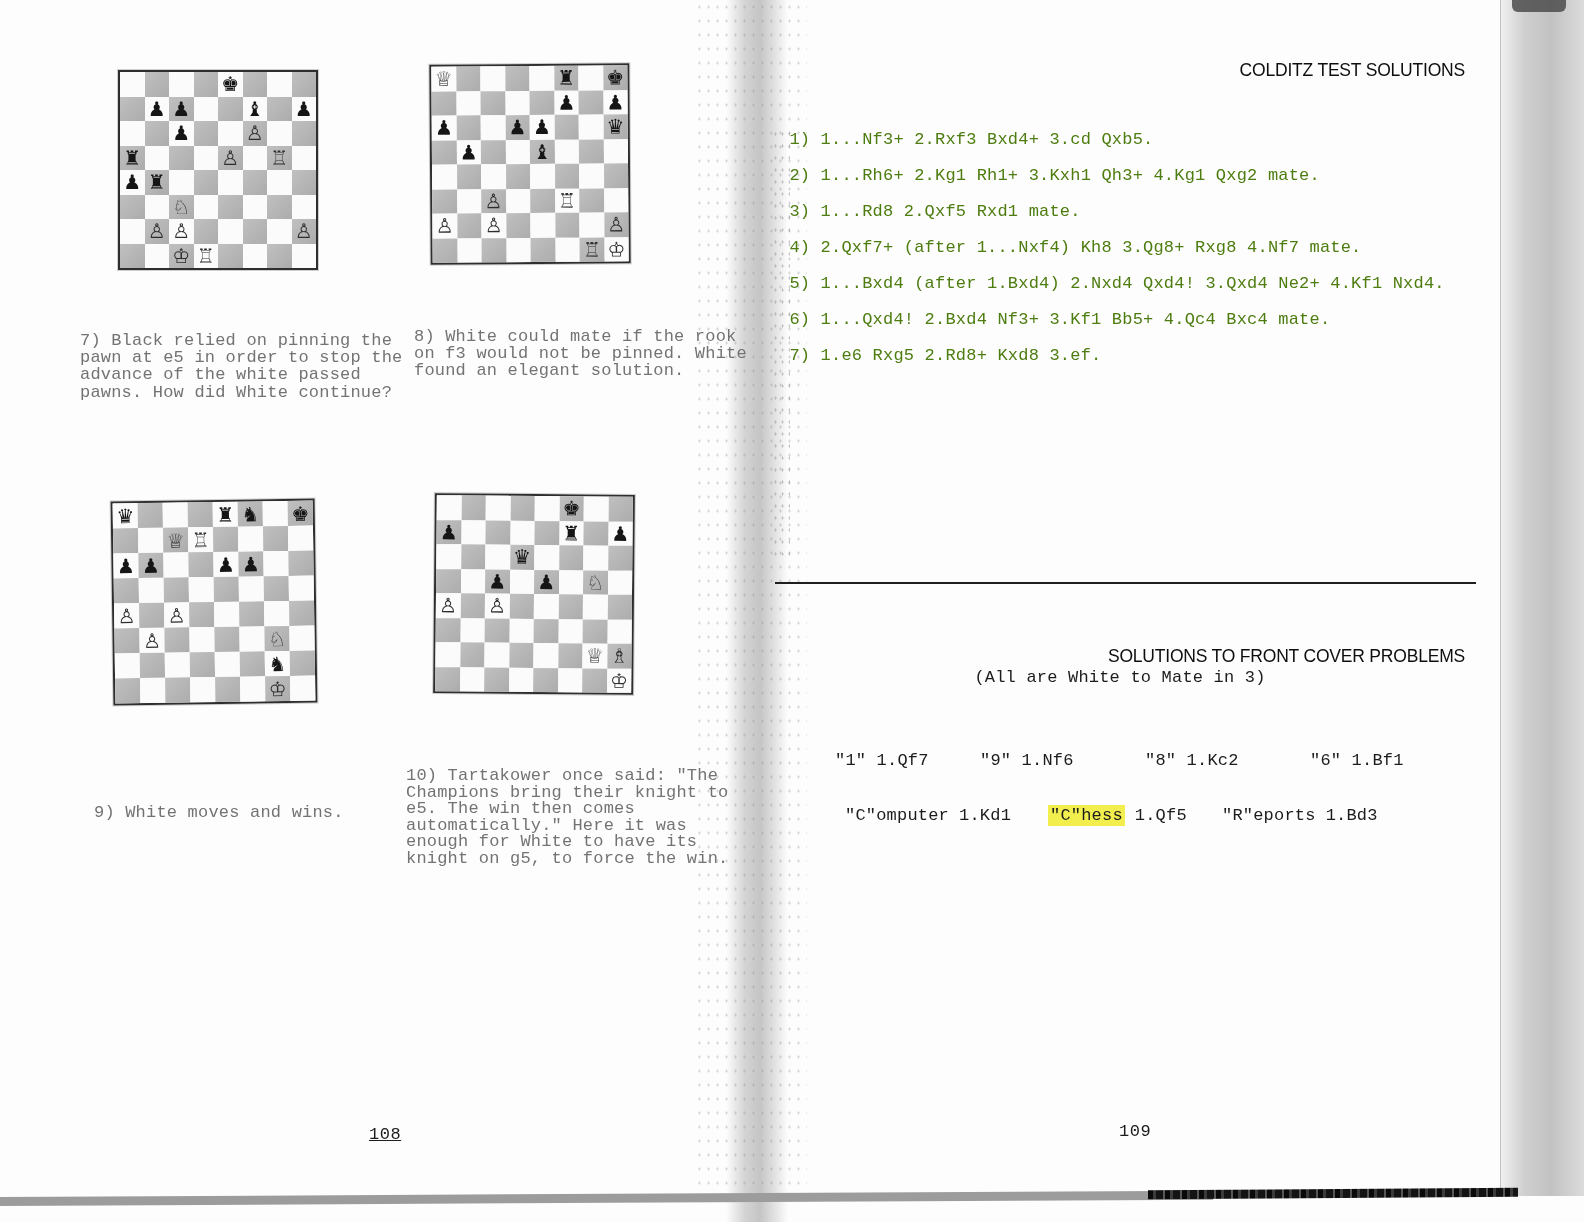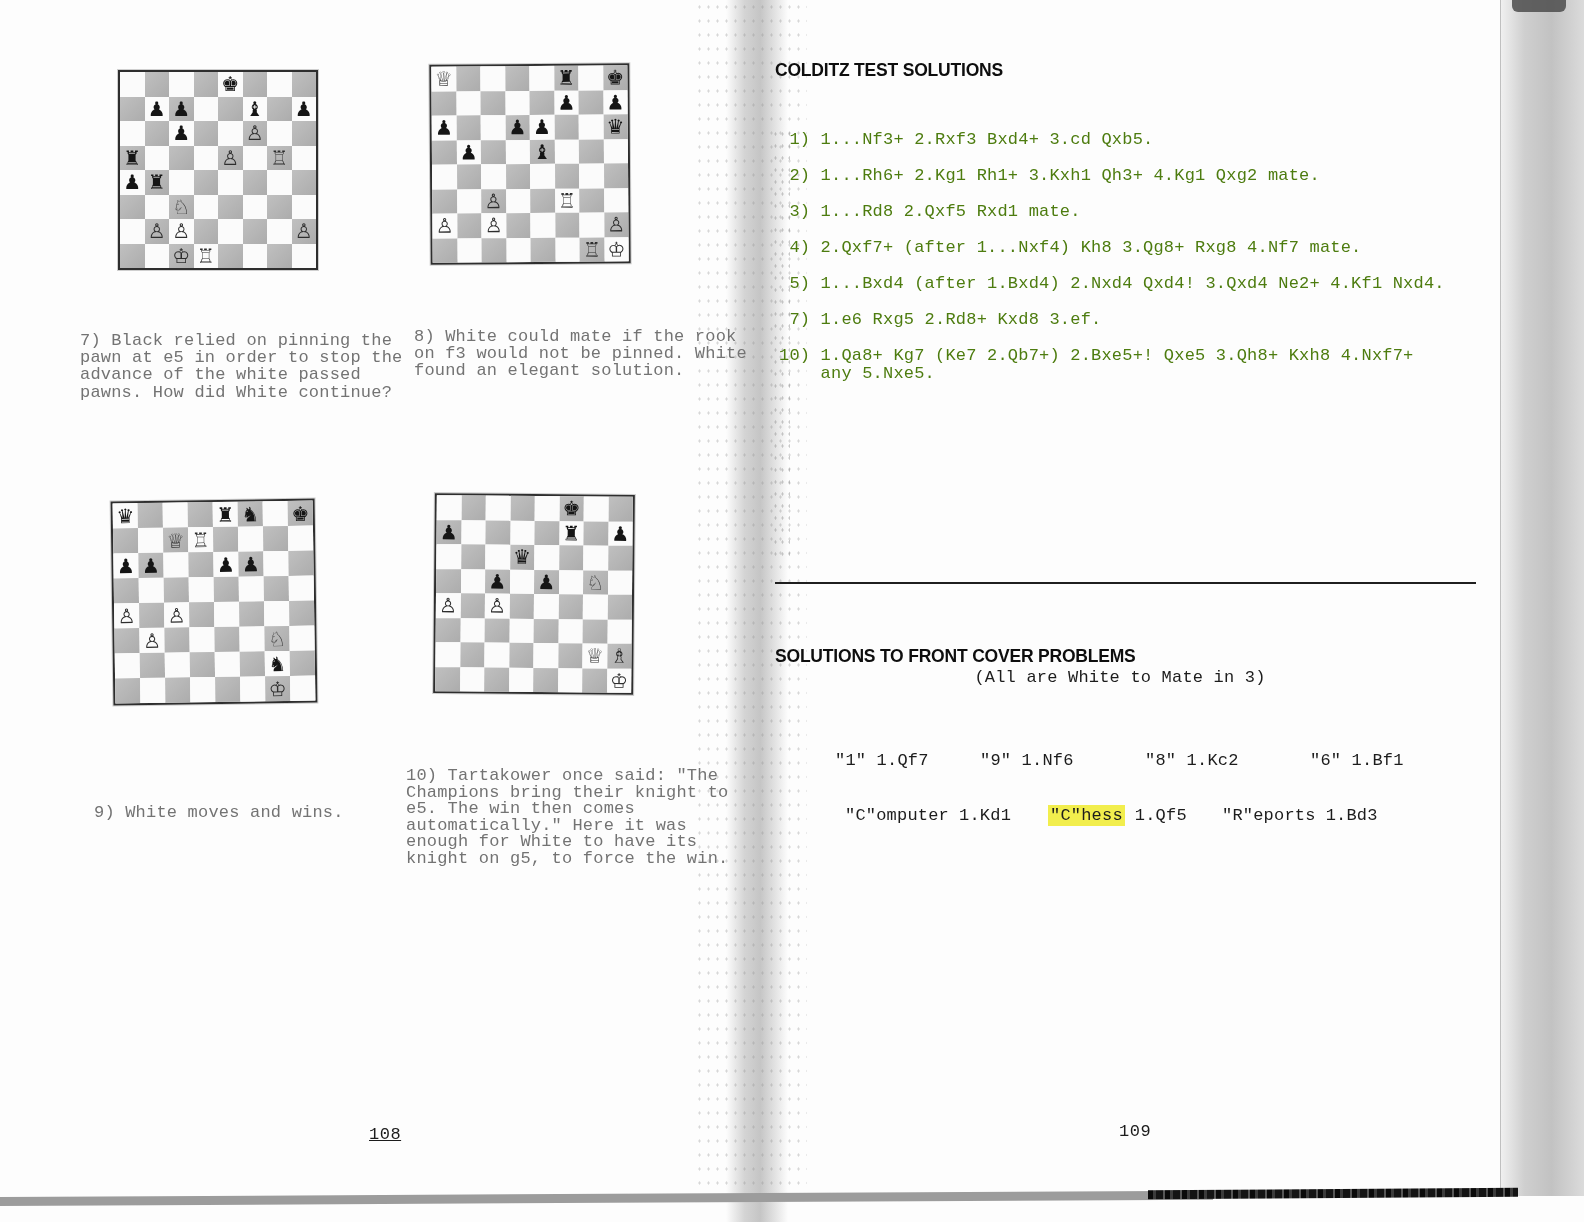--- a/index.html
+++ b/index.html
@@ -29,22 +29,22 @@
   #d8{transform:rotate(-.4deg);}
   #d9{transform:rotate(-.8deg);width:200px;height:200px;}
   #d10{transform:rotate(.5deg);}
   
   #cap7{left:64px;top:316px;}
   #cap8{left:398px;top:312px;}
   #cap9{left:78px;top:788px;}
   #cap10{left:390px;top:752px;line-height:16.6px;}
   
   .h1{
-    position:absolute;left:775px;width:690px;text-align:left;
-    font-family:"Liberation Sans", sans-serif;font-weight:700;font-size:17.5px;
+    position:absolute;left:775px;width:690px;text-align:right;
+    font-family:"Liberation Sans", sans-serif;font-weight:400;font-size:17.5px;
     letter-spacing:-.2px;color:#0e0e0e;
   }
   #title1{top:60px;}
   #title2{top:646px;}
   #subtitle{position:absolute;left:775px;width:690px;text-align:center;top:668px;
     font:17px "Liberation Mono", monospace;letter-spacing:.2px;}
   #solutions{position:absolute;left:779px;top:131px;}
   #solutions pre{
     margin:0 0 18px 0;white-space:pre;
     font:17px/18px "Liberation Mono", monospace;letter-spacing:.2px;color:#4d7c0f;
@@ -520,23 +520,22 @@
 <div class="pagenum" id="pn108">108</div>
 
 <div class="h1" id="title1">COLDITZ TEST SOLUTIONS</div>
 
 <div id="solutions">
   <pre> 1) 1...Nf3+ 2.Rxf3 Bxd4+ 3.cd Qxb5.</pre>
   <pre> 2) 1...Rh6+ 2.Kg1 Rh1+ 3.Kxh1 Qh3+ 4.Kg1 Qxg2 mate.</pre>
   <pre> 3) 1...Rd8 2.Qxf5 Rxd1 mate.</pre>
   <pre> 4) 2.Qxf7+ (after 1...Nxf4) Kh8 3.Qg8+ Rxg8 4.Nf7 mate.</pre>
   <pre> 5) 1...Bxd4 (after 1.Bxd4) 2.Nxd4 Qxd4! 3.Qxd4 Ne2+ 4.Kf1 Nxd4.</pre>
+  <pre> 6) 1...Qxd4! 2.Bxd4 Nf3+ 3.Kf1 Bb5+ 4.Qc4 Bxc4 mate.</pre>
   <pre> 7) 1.e6 Rxg5 2.Rd8+ Kxd8 3.ef.</pre>
-  <pre>10) 1.Qa8+ Kg7 (Ke7 2.Qb7+) 2.Bxe5+! Qxe5 3.Qh8+ Kxh8 4.Nxf7+
-    any 5.Nxe5.</pre>
 </div>
 
 <div id="divider"></div>
 
 <div class="h1" id="title2">SOLUTIONS TO FRONT COVER PROBLEMS</div>
 <div id="subtitle">(All are White to Mate in 3)</div>
 
 <div class="cover-row" id="cover-row1">
   <span class="item" id="cr1-0">"1" 1.Qf7</span>
   <span class="item" id="cr1-1">"9" 1.Nf6</span>

